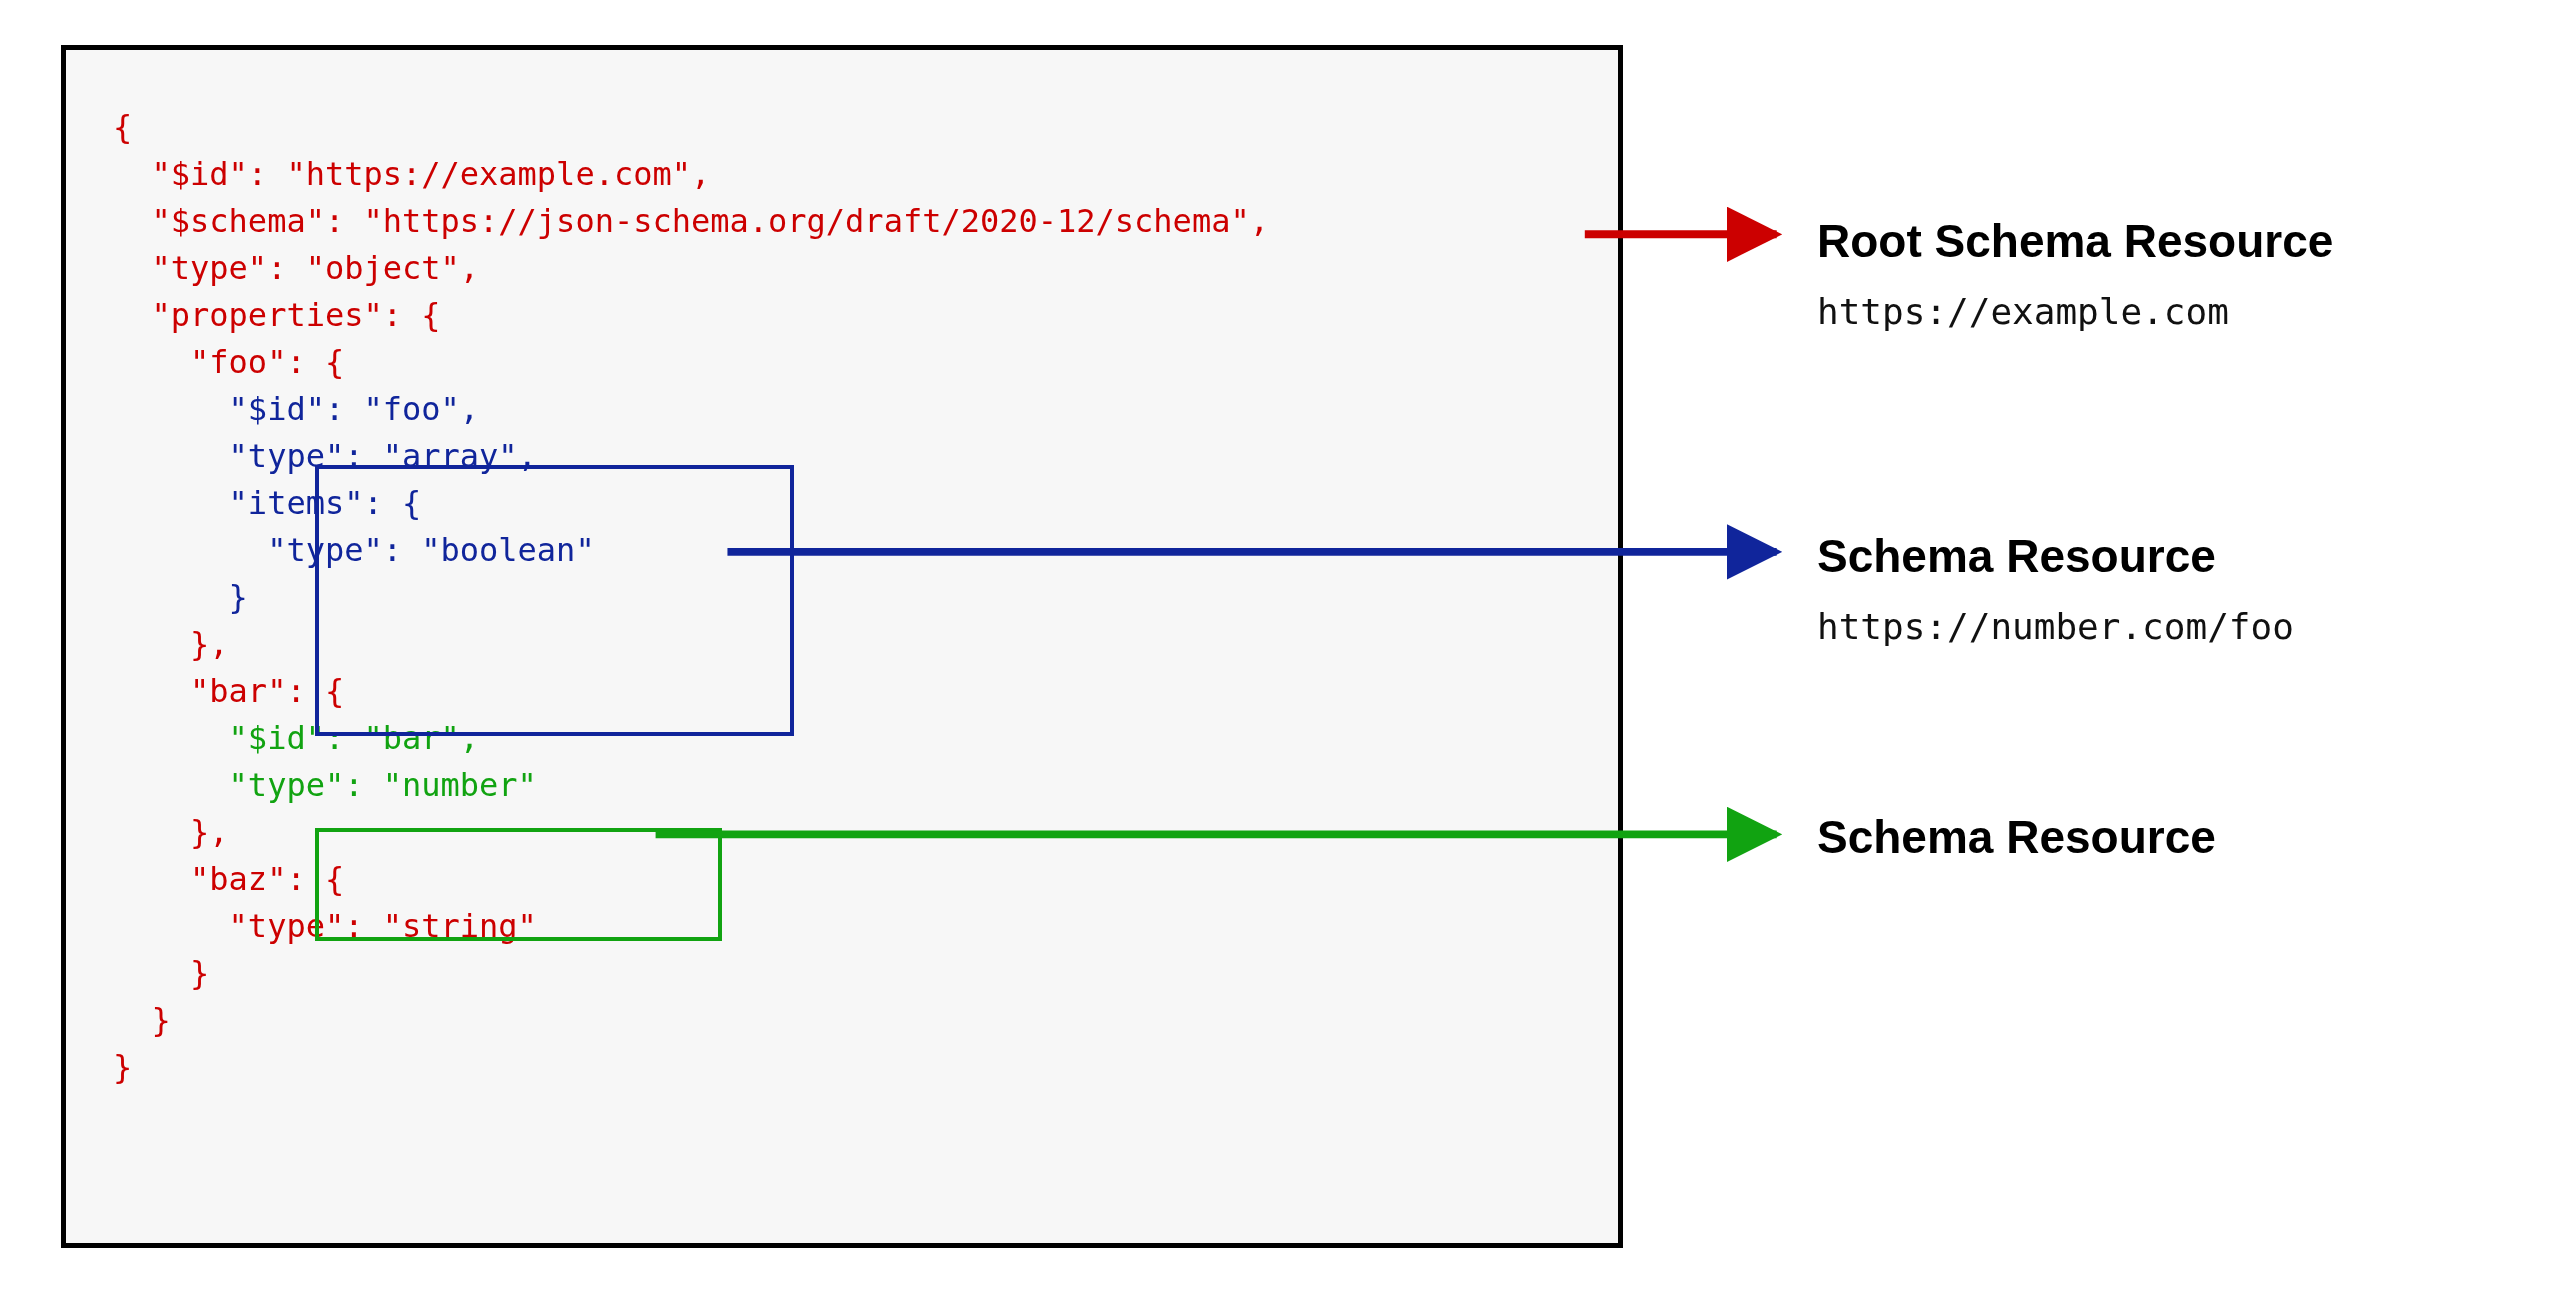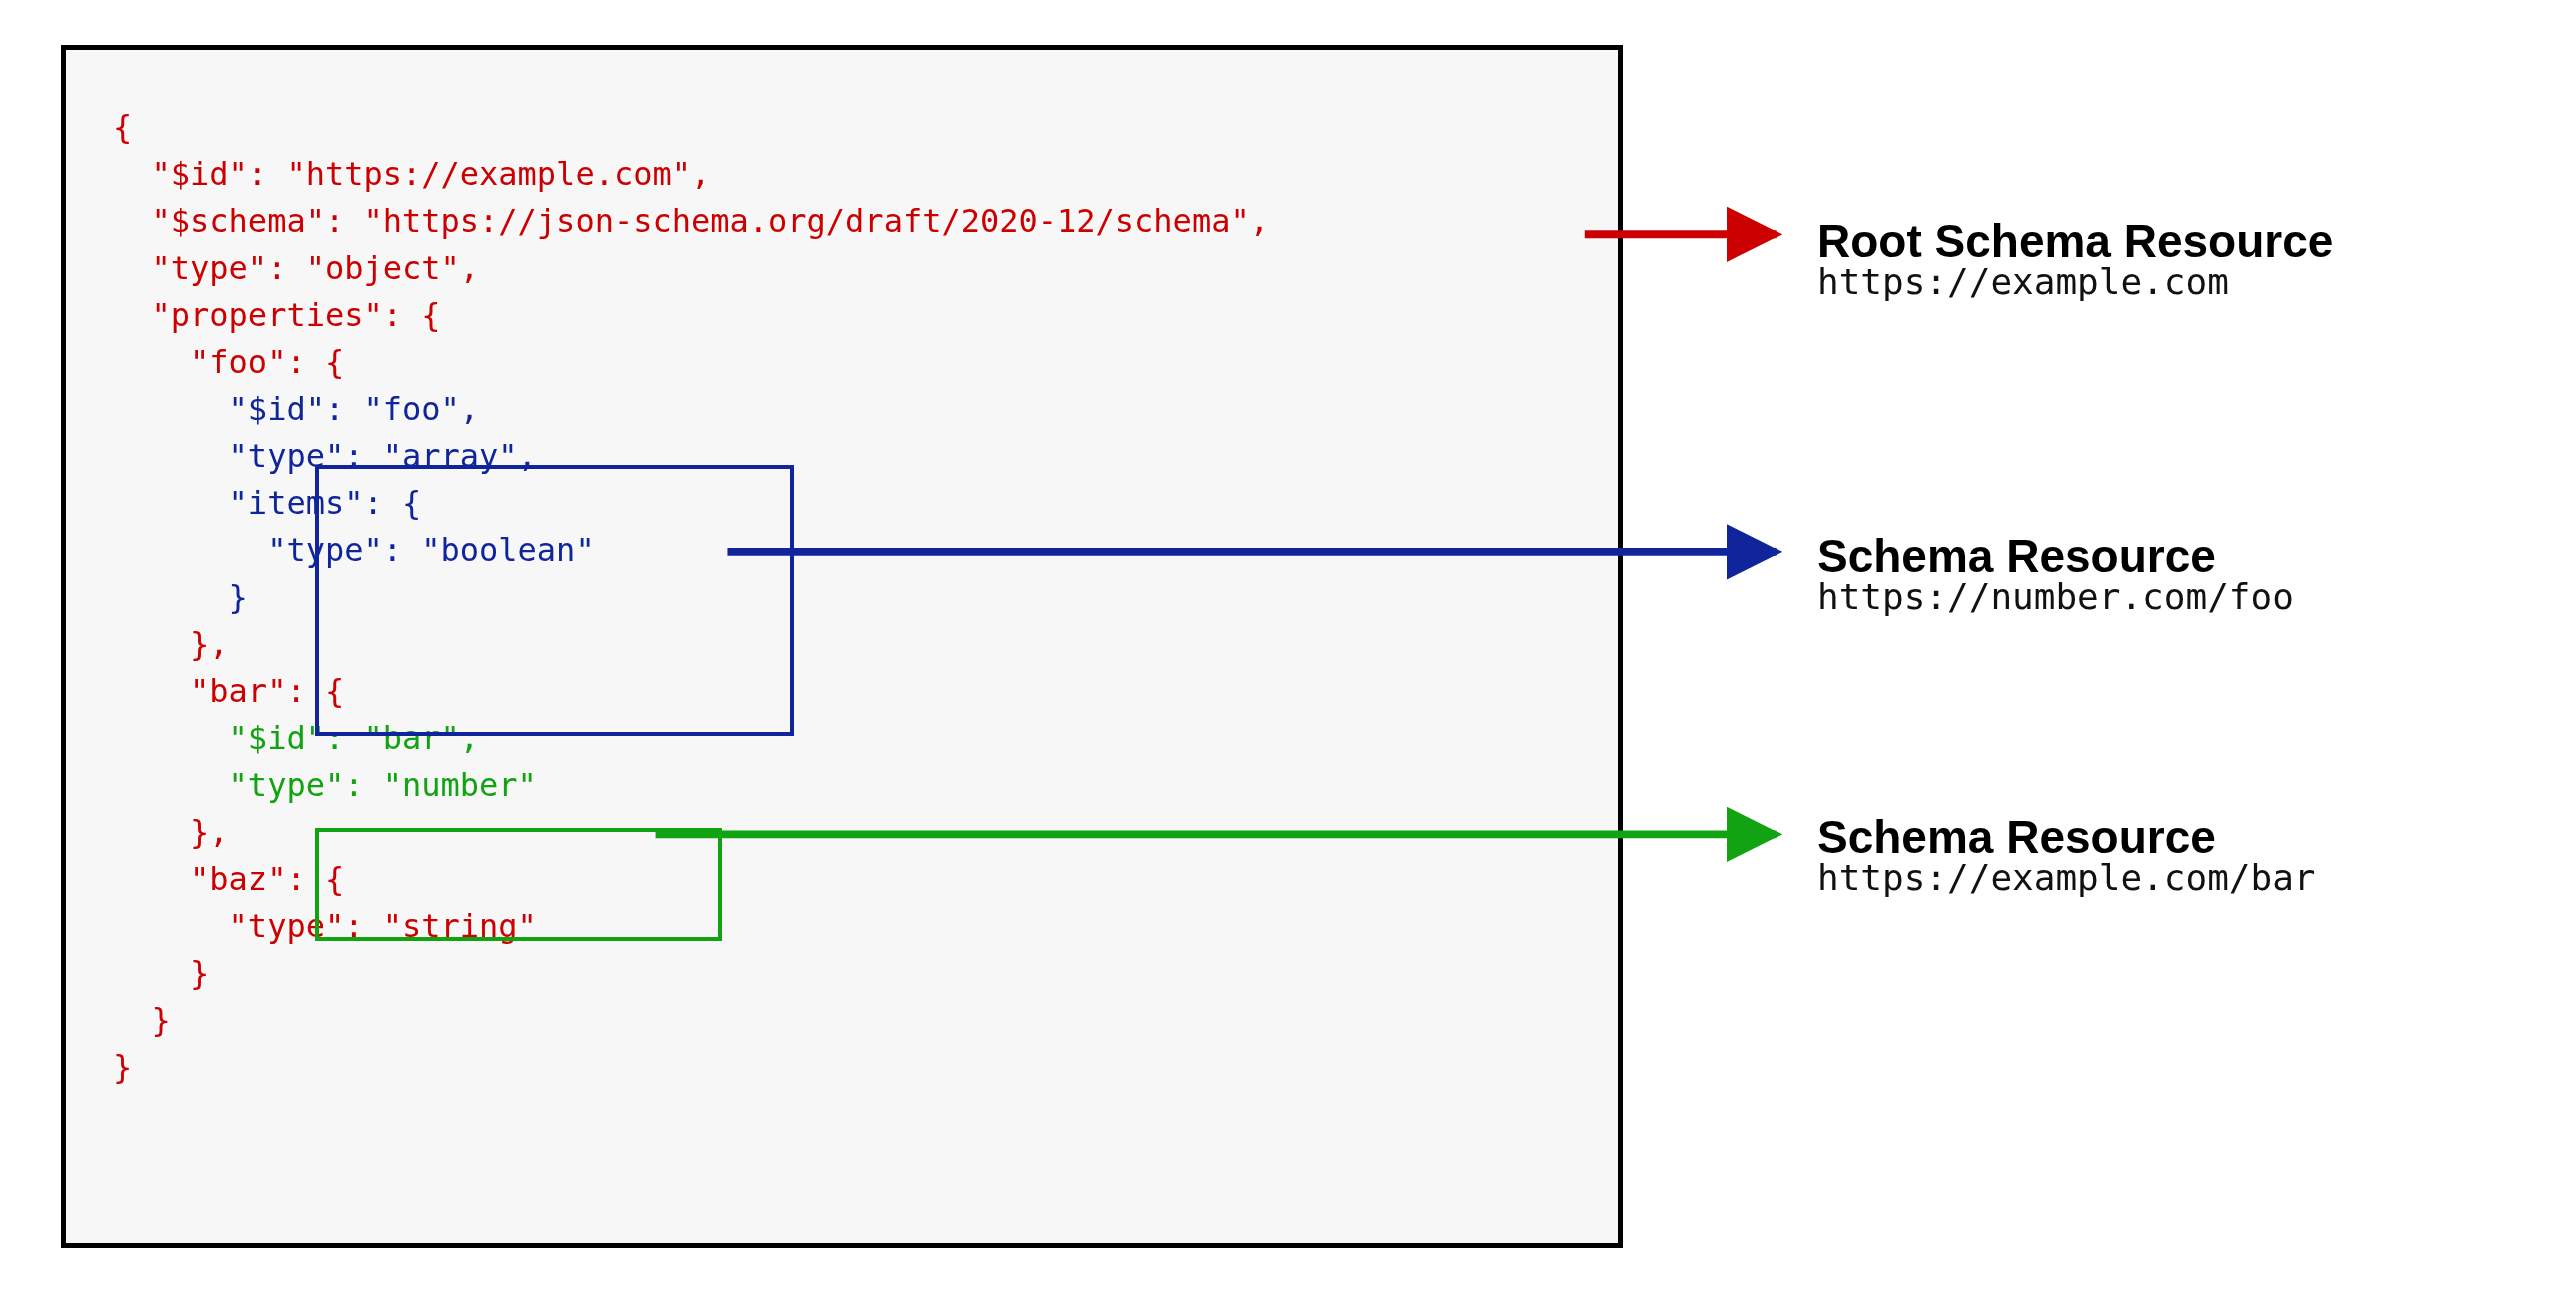--- a/index.html
+++ b/index.html
@@ -90,20 +90,21 @@
     color: #000000;
     line-height: 1;
     white-space: nowrap;
   }
   .annot-uri {
     font-family: "DejaVu Sans Mono", "Liberation Mono", monospace;
     font-size: 36px;
     color: #111111;
     line-height: 1;
     white-space: nowrap;
+    margin-top: 30px;
   }
   #annot-0 { top: 218px; }
   #annot-1 { top: 533px; }
   #annot-2 { top: 814px; }
 </style>
 </head>
 <body>
 
 <div id="code-panel">
   <div id="code-block"><span class="code-line c-red">{</span><span class="code-line c-red">  "$id": "https://example.com",</span><span class="code-line c-red">  "$schema": "https://json-schema.org/draft/2020-12/schema",</span><span class="code-line c-red">  "type": "object",</span><span class="code-line c-red">  "properties": {</span><span class="code-line c-red">    "foo": {</span><span class="code-line c-blue">      "$id": "foo",</span><span class="code-line c-blue">      "type": "array",</span><span class="code-line c-blue">      "items": {</span><span class="code-line c-blue">        "type": "boolean"</span><span class="code-line c-blue">      }</span><span class="code-line c-red">    },</span><span class="code-line c-red">    "bar": {</span><span class="code-line c-green">      "$id": "bar",</span><span class="code-line c-green">      "type": "number"</span><span class="code-line c-red">    },</span><span class="code-line c-red">    "baz": {</span><span class="code-line c-red">      "type": "string"</span><span class="code-line c-red">    }</span><span class="code-line c-red">  }</span><span class="code-line c-red">}</span></div>
@@ -137,15 +138,14 @@
   <div class="annot-uri">https://example.com</div>
 </div>
 
 <div class="annot" id="annot-1">
   <div class="annot-title">Schema Resource</div>
   <div class="annot-uri">https://number.com/foo</div>
 </div>
 
 <div class="annot" id="annot-2">
   <div class="annot-title">Schema Resource</div>
-  <div class="annot-uri">https://example.com/bar</div>
 </div>
 
 
 </body></html>

